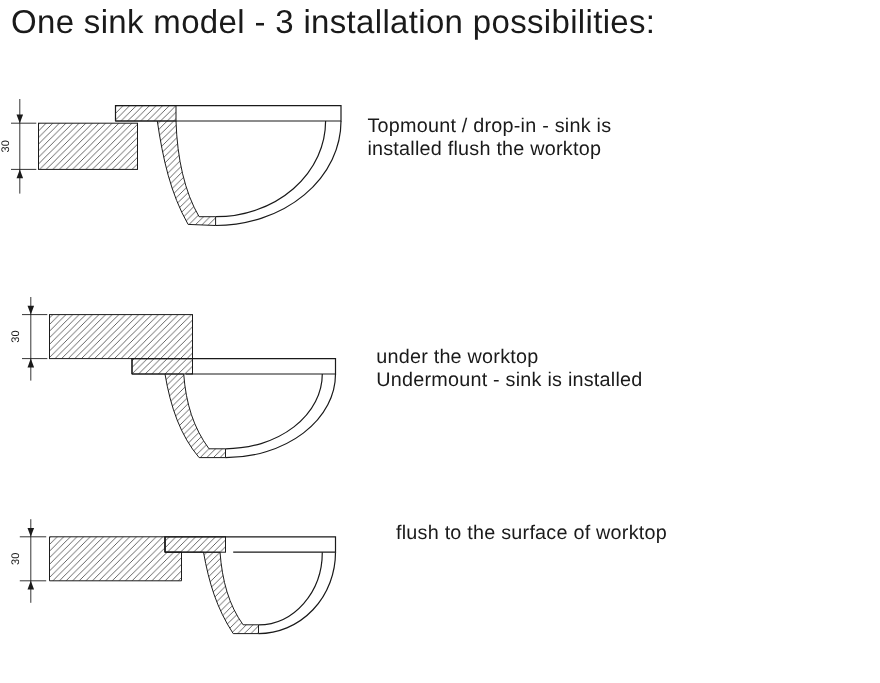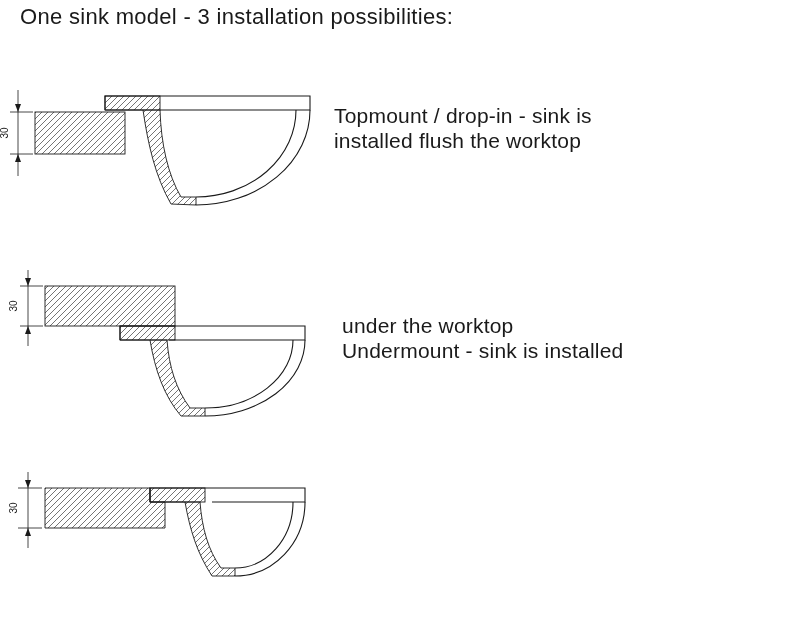--- a/index.html
+++ b/index.html
@@ -6,29 +6,29 @@
   body {
     width: 800px; height: 621px;
     background: #ffffff;
     position: relative;
     overflow: hidden;
     font-family: "Liberation Sans", sans-serif;
     color: #1a1a1a;
   }
   .title {
     position: absolute;
-    left: 20px; top: 4px;
-    font-size: 22px;
+    left: 10px; top: 4px;
+    font-size: 30px;
     font-weight: 400;
     letter-spacing: 0.3px;
     white-space: nowrap;
   }
   .caption {
     position: absolute;
-    font-size: 21px;
+    font-size: 18px;
     line-height: 1.18;
     letter-spacing: 0.2px;
   }
   .caption div { white-space: nowrap; }
   svg.diagram { position: absolute; left: 0; }
   .dim-text {
     font-size: 10px;
     fill: #1a1a1a;
     font-family: "Liberation Sans", sans-serif;
   }
@@ -126,13 +126,14 @@
   <g>
     <rect class="hatched" x="150" y="20" width="55" height="14" fill="url(#hatch)"></rect>
     <path class="outline" d="M150,34 V20 H305 V34 H212 M185,34 H150"></path>
     <path class="hatched" fill="url(#hatch)" d="M185,34 C190,62 197,85 212,108 L235,108 L235,100 L221,100 C208,82 202,60 200,34 Z"></path>
     <path class="outline" d="M235,108 A70,74 0 0 0 305,34"></path>
     <path class="outline" d="M235,100 A58,66 0 0 0 293,34"></path>
   </g>
 </svg>
 
 <div class="caption" style="left:360px; top:474px">
+  <div>flush to the surface of worktop</div>
 </div>
 
 </body></html>

